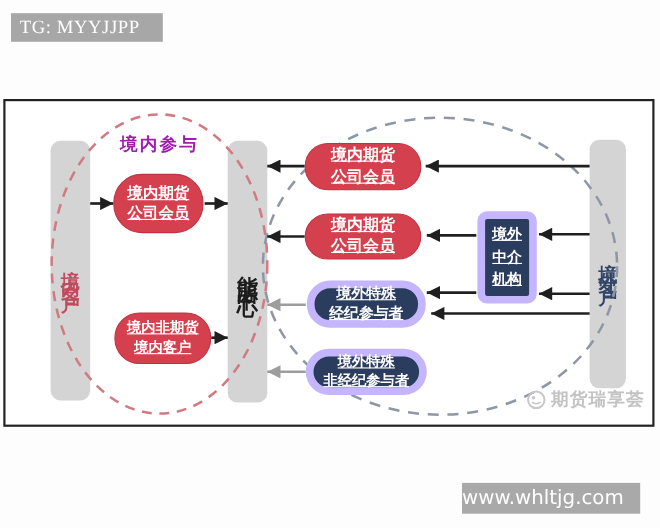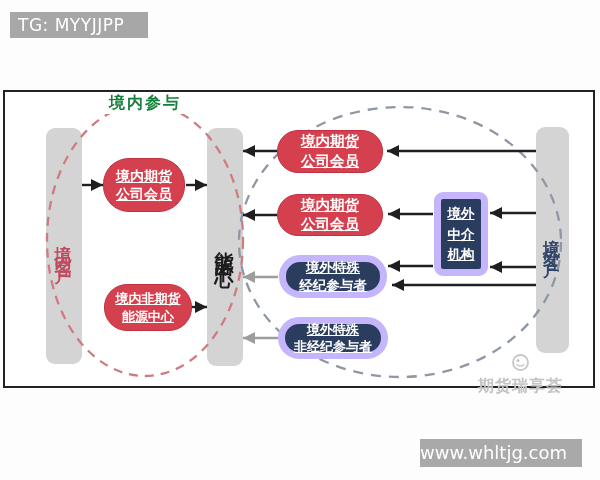--- a/index.html
+++ b/index.html
@@ -3,21 +3,21 @@
 <meta charset="utf-8">
 <style>
   * { margin:0; padding:0; box-sizing:border-box; }
   html,body { background:#ffffff; }
   body { font-family:"DejaVu Sans","Liberation Sans",sans-serif; }
   .canvas { position:relative; width:600px; height:480px; background:#fdfdfd; overflow:hidden; }
 
   .tg-banner {
     position:absolute; left:10px; top:12px; width:138px; height:26px;
     background:#a7a7a7; color:#ffffff; font-size:17px; line-height:26px;
-    padding-left:8px; letter-spacing:0.5px; z-index:5;
+    padding-left:8px; letter-spacing:0.5px; z-index:5;font-family:Liberation Serif, serif;
   }
 
   .frame {
     position:absolute; left:3px; top:90px; width:592px; height:298px;
     border:2px solid #222222; background:#ffffff; z-index:0;
   }
 
   .pillar {
     position:absolute; border-radius:9px; background:#d4d4d4;
     display:flex; align-items:center; justify-content:center; z-index:2;
@@ -47,27 +47,27 @@
   .node-r1  { left:277px; top:130px; width:106px; height:43px; border-radius:21px; font-size:14.5px; }
   .node-r2  { left:277px; top:194px; width:106px; height:42px; border-radius:21px; font-size:14.5px; }
   .node-r3  { left:279px; top:255px; width:108px; height:43px; border-radius:21px; font-size:13.5px; }
   .node-r4  { left:278px; top:317px; width:110px; height:42px; border-radius:21px; font-size:13px; }
   .node-int { left:434px; top:192px; width:54px;  height:84px; border-radius:9px;  font-size:13.5px; line-height:1.55; }
 
   .scope-label {
     position:absolute; z-index:4; font-weight:bold; font-size:16px;
     background:#ffffff; padding:0 3px; letter-spacing:2px;
   }
-  .scope-domestic { left:106px; top:93px; color:#15803d; }
+  .scope-domestic { left:106px; top:121px; color:#a21caf; }
   .scope-overseas { left:344px; top:103px; color:#46566f; }
 
   .watermark {
     position:absolute; left:478px; top:353px; z-index:4;
     display:flex; align-items:center; gap:4px;
-    color:#c3c3c3; font-size:16px; font-weight:bold; letter-spacing:1px;flex-direction:column;
+    color:#c3c3c3; font-size:16px; font-weight:bold; letter-spacing:1px;
   }
 
   .site-banner {
     position:absolute; left:420px; top:439px; width:162px; height:28px;
     background:#a9a9a9; color:#ffffff; font-size:18px; line-height:28px;
     z-index:5;
   }
 </style>
 </head>
 <body>
@@ -123,21 +123,21 @@
       <line x1="278" y1="277" x2="243" y2="277" marker-end="url(#ah-gray)"></line>
       <line x1="278" y1="338" x2="243" y2="338" marker-end="url(#ah-gray)"></line>
     </g>
   </svg>
 
   <div class="scope-label scope-domestic">境内参与</div>
 
   <div class="node red node-a">境内期货
 公司会员</div>
   <div class="node red node-b">境内非期货
-能源中心</div>
+境内客户</div>
   <div class="node red node-r1">境内期货
 公司会员</div>
   <div class="node red node-r2">境内期货
 公司会员</div>
   <div class="node navy node-r3">境外特殊
 经纪参与者</div>
   <div class="node navy node-r4">境外特殊
 非经纪参与者</div>
   <div class="node navy node-int">境外
 中介

